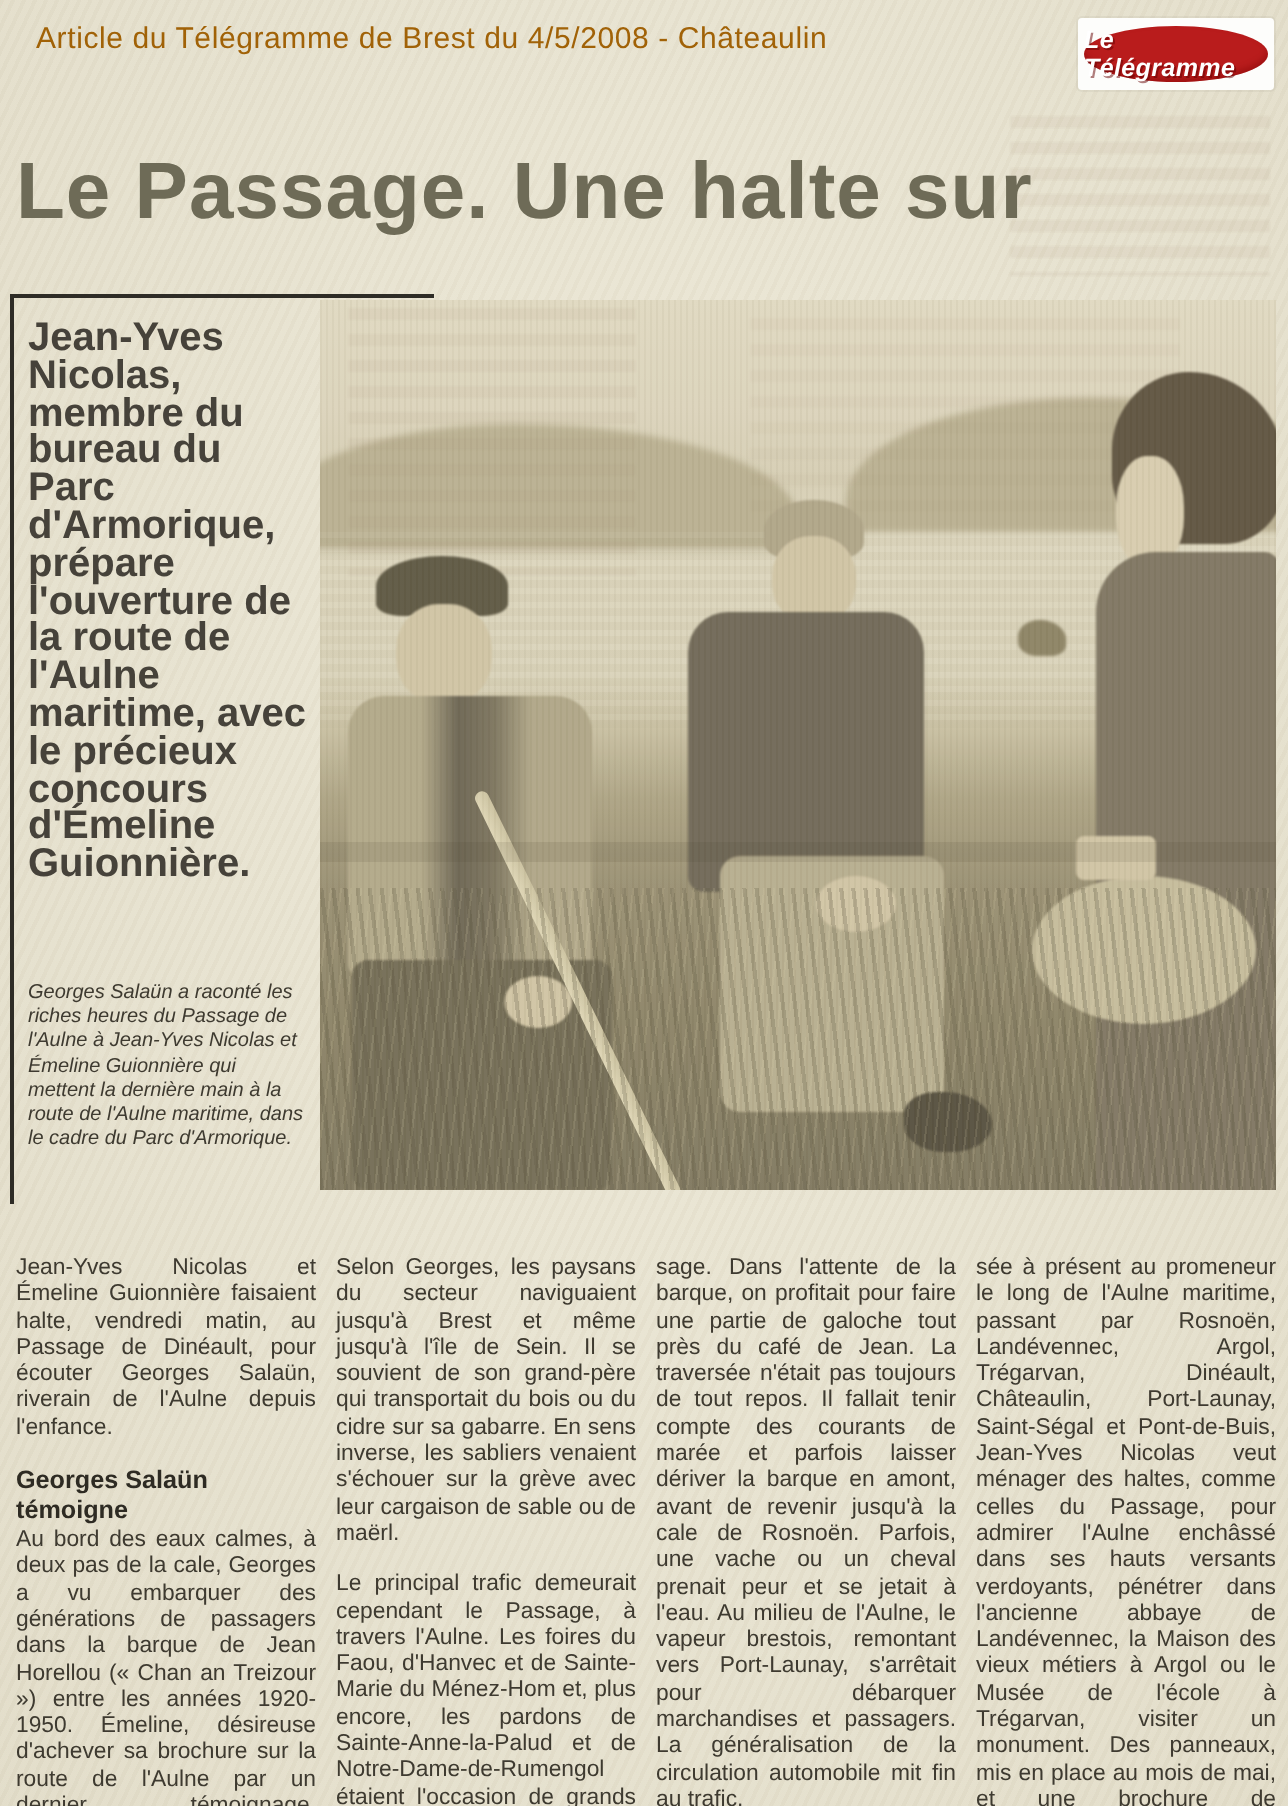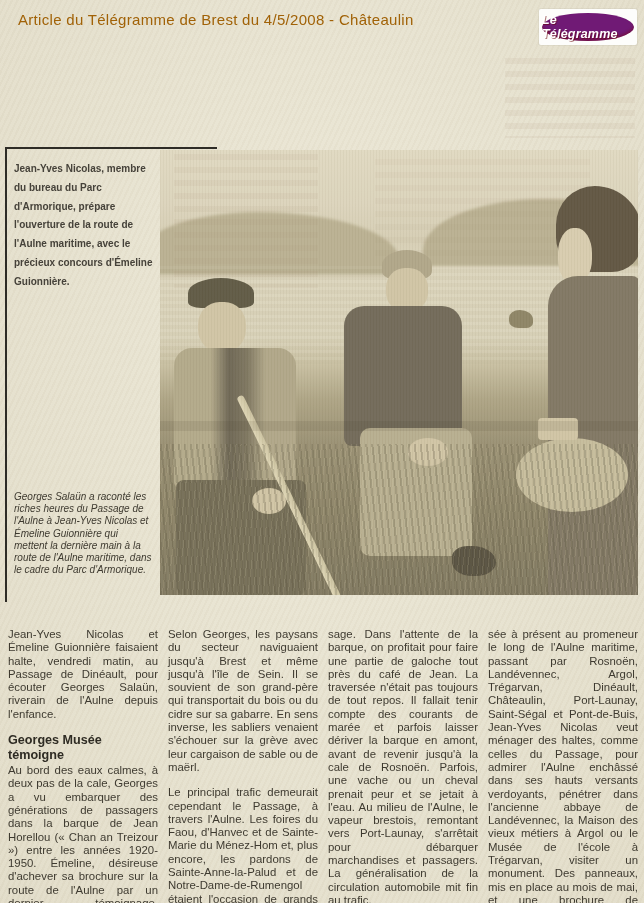--- a/index.html
+++ b/index.html
@@ -19,21 +19,21 @@
     position:absolute;left:18px;top:11px;
     color:#a16207;font-size:15px;letter-spacing:.3px;
   }
   .brand{
     position:absolute;right:7px;top:9px;width:98px;height:36px;
     background:#fdfdfb;border-radius:2px;
     display:flex;align-items:center;justify-content:center;
     box-shadow:0 0 0 1px rgba(0,0,0,.04);
   }
   .brand-oval{
-    width:92px;height:28px;background:#701a75;border-radius:50%/50%;
+    width:92px;height:28px;background:#b91c1c;border-radius:50%/50%;
     display:flex;align-items:center;justify-content:center;
     box-shadow:inset 0 -2px 3px rgba(120,0,0,.4);
   }
   .brand-oval span{
     color:#fff;font-weight:bold;font-style:italic;font-size:12.5px;letter-spacing:.2px;
     text-shadow:1px 1px 0 rgba(100,0,0,.5);
   }
   
   .headline{
     position:absolute;left:8px;top:48px;width:636px;
@@ -46,21 +46,21 @@
     position:absolute;pointer-events:none;opacity:.5;filter:blur(.6px);
     background:repeating-linear-gradient(180deg,
       rgba(150,120,95,.16) 0 6px, rgba(0,0,0,0) 6px 13px);
   }
   
   .frame-left{position:absolute;left:5px;top:147px;width:2px;height:455px;background:#2e2c26;}
   .frame-top{position:absolute;left:5px;top:147px;width:212px;height:2px;background:#2e2c26;}
   
   .lead{
     position:absolute;left:14px;top:160px;width:140px;
-    color:#46423a;font-weight:bold;font-size:10px;line-height:18.8px;
+    color:#46423a;font-weight:bold;font-size:20px;line-height:18.8px;
   }
   
   .caption{
     position:absolute;left:14px;top:491px;width:138px;
     color:#3e3a30;font-style:italic;font-size:10px;line-height:12.2px;
   }
   
   .photo{
     position:absolute;left:160px;top:150px;width:478px;height:445px;overflow:hidden;
     background:linear-gradient(180deg,
@@ -125,20 +125,21 @@
 <div class="dateline">Article du Télégramme de Brest du 4/5/2008 - Châteaulin</div>
 <div class="brand">
   <div class="brand-oval">
     <span>Le Télégramme</span>
   </div>
 </div>
 
 <div class="bleed" style="left:505px;top:58px;width:130px;height:80px;"></div>
 
 <h1 class="headline">
+  <span>Le Passage. Une halte sur</span>
 </h1>
 
 <div class="frame-left"></div>
 <div class="frame-top"></div>
 
 <div class="lead">Jean-Yves Nicolas, membre du bureau du Parc d'Armorique, prépare l'ouverture de la route de l'Aulne maritime, avec le précieux concours d'Émeline Guionnière.</div>
 
 <div class="photo">
 
   <div class="hill" style="left:-5%;top:14%;width:55%;height:14%;"></div>
@@ -177,21 +178,21 @@
   <div class="grain"></div>
   <div class="sepia-cast"></div>
 </div>
 
 <div class="caption">Georges Salaün a raconté les riches heures du Passage de l'Aulne à Jean-Yves Nicolas et Émeline Guionnière qui mettent la dernière main à la route de l'Aulne maritime, dans le cadre du Parc d'Armorique.</div>
 
 <div class="columns">
   <div class="col">
     <p>Jean-Yves Nicolas et Émeline Guionnière faisaient halte, vendredi matin, au Passage de Dinéault, pour écouter Georges Salaün, riverain de l'Aulne depuis l'enfance.</p>
     <div class="sp"></div>
-    <div class="subhead">Georges Musée
+    <div class="subhead">Georges Salaün
 témoigne</div>
     <p>Au bord des eaux calmes, à deux pas de la cale, Georges a vu embarquer des générations de passagers dans la barque de Jean Horellou (« Chan an Treizour ») entre les années 1920-1950. Émeline, désireuse d'achever sa brochure sur la route de l'Aulne par un dernier témoignage, multipliait les questions sur cette rivière qui fut, autrefois, bien plus un lien qu'un obstacle.</p>
   </div>
   <div class="col">
     <p>Selon Georges, les paysans du secteur naviguaient jusqu'à Brest et même jusqu'à l'île de Sein. Il se souvient de son grand-père qui transportait du bois ou du cidre sur sa gabarre. En sens inverse, les sabliers venaient s'échouer sur la grève avec leur cargaison de sable ou de maërl.</p>
     <div class="sp"></div>
     <p>Le principal trafic demeurait cependant le Passage, à travers l'Aulne. Les foires du Faou, d'Hanvec et de Sainte-Marie du Ménez-Hom et, plus encore, les pardons de Sainte-Anne-la-Palud et de Notre-Dame-de-Rumengol étaient l'occasion de grands rassemblements au Pas-</p>
   </div>
   <div class="col">
     <p>sage. Dans l'attente de la barque, on profitait pour faire une partie de galoche tout près du café de Jean. La traversée n'était pas toujours de tout repos. Il fallait tenir compte des courants de marée et parfois laisser dériver la barque en amont, avant de revenir jusqu'à la cale de Rosnoën. Parfois, une vache ou un cheval prenait peur et se jetait à l'eau. Au milieu de l'Aulne, le vapeur brestois, remontant vers Port-Launay, s'arrêtait pour débarquer marchandises et passagers. La généralisation de la circulation automobile mit fin au trafic.</p>

